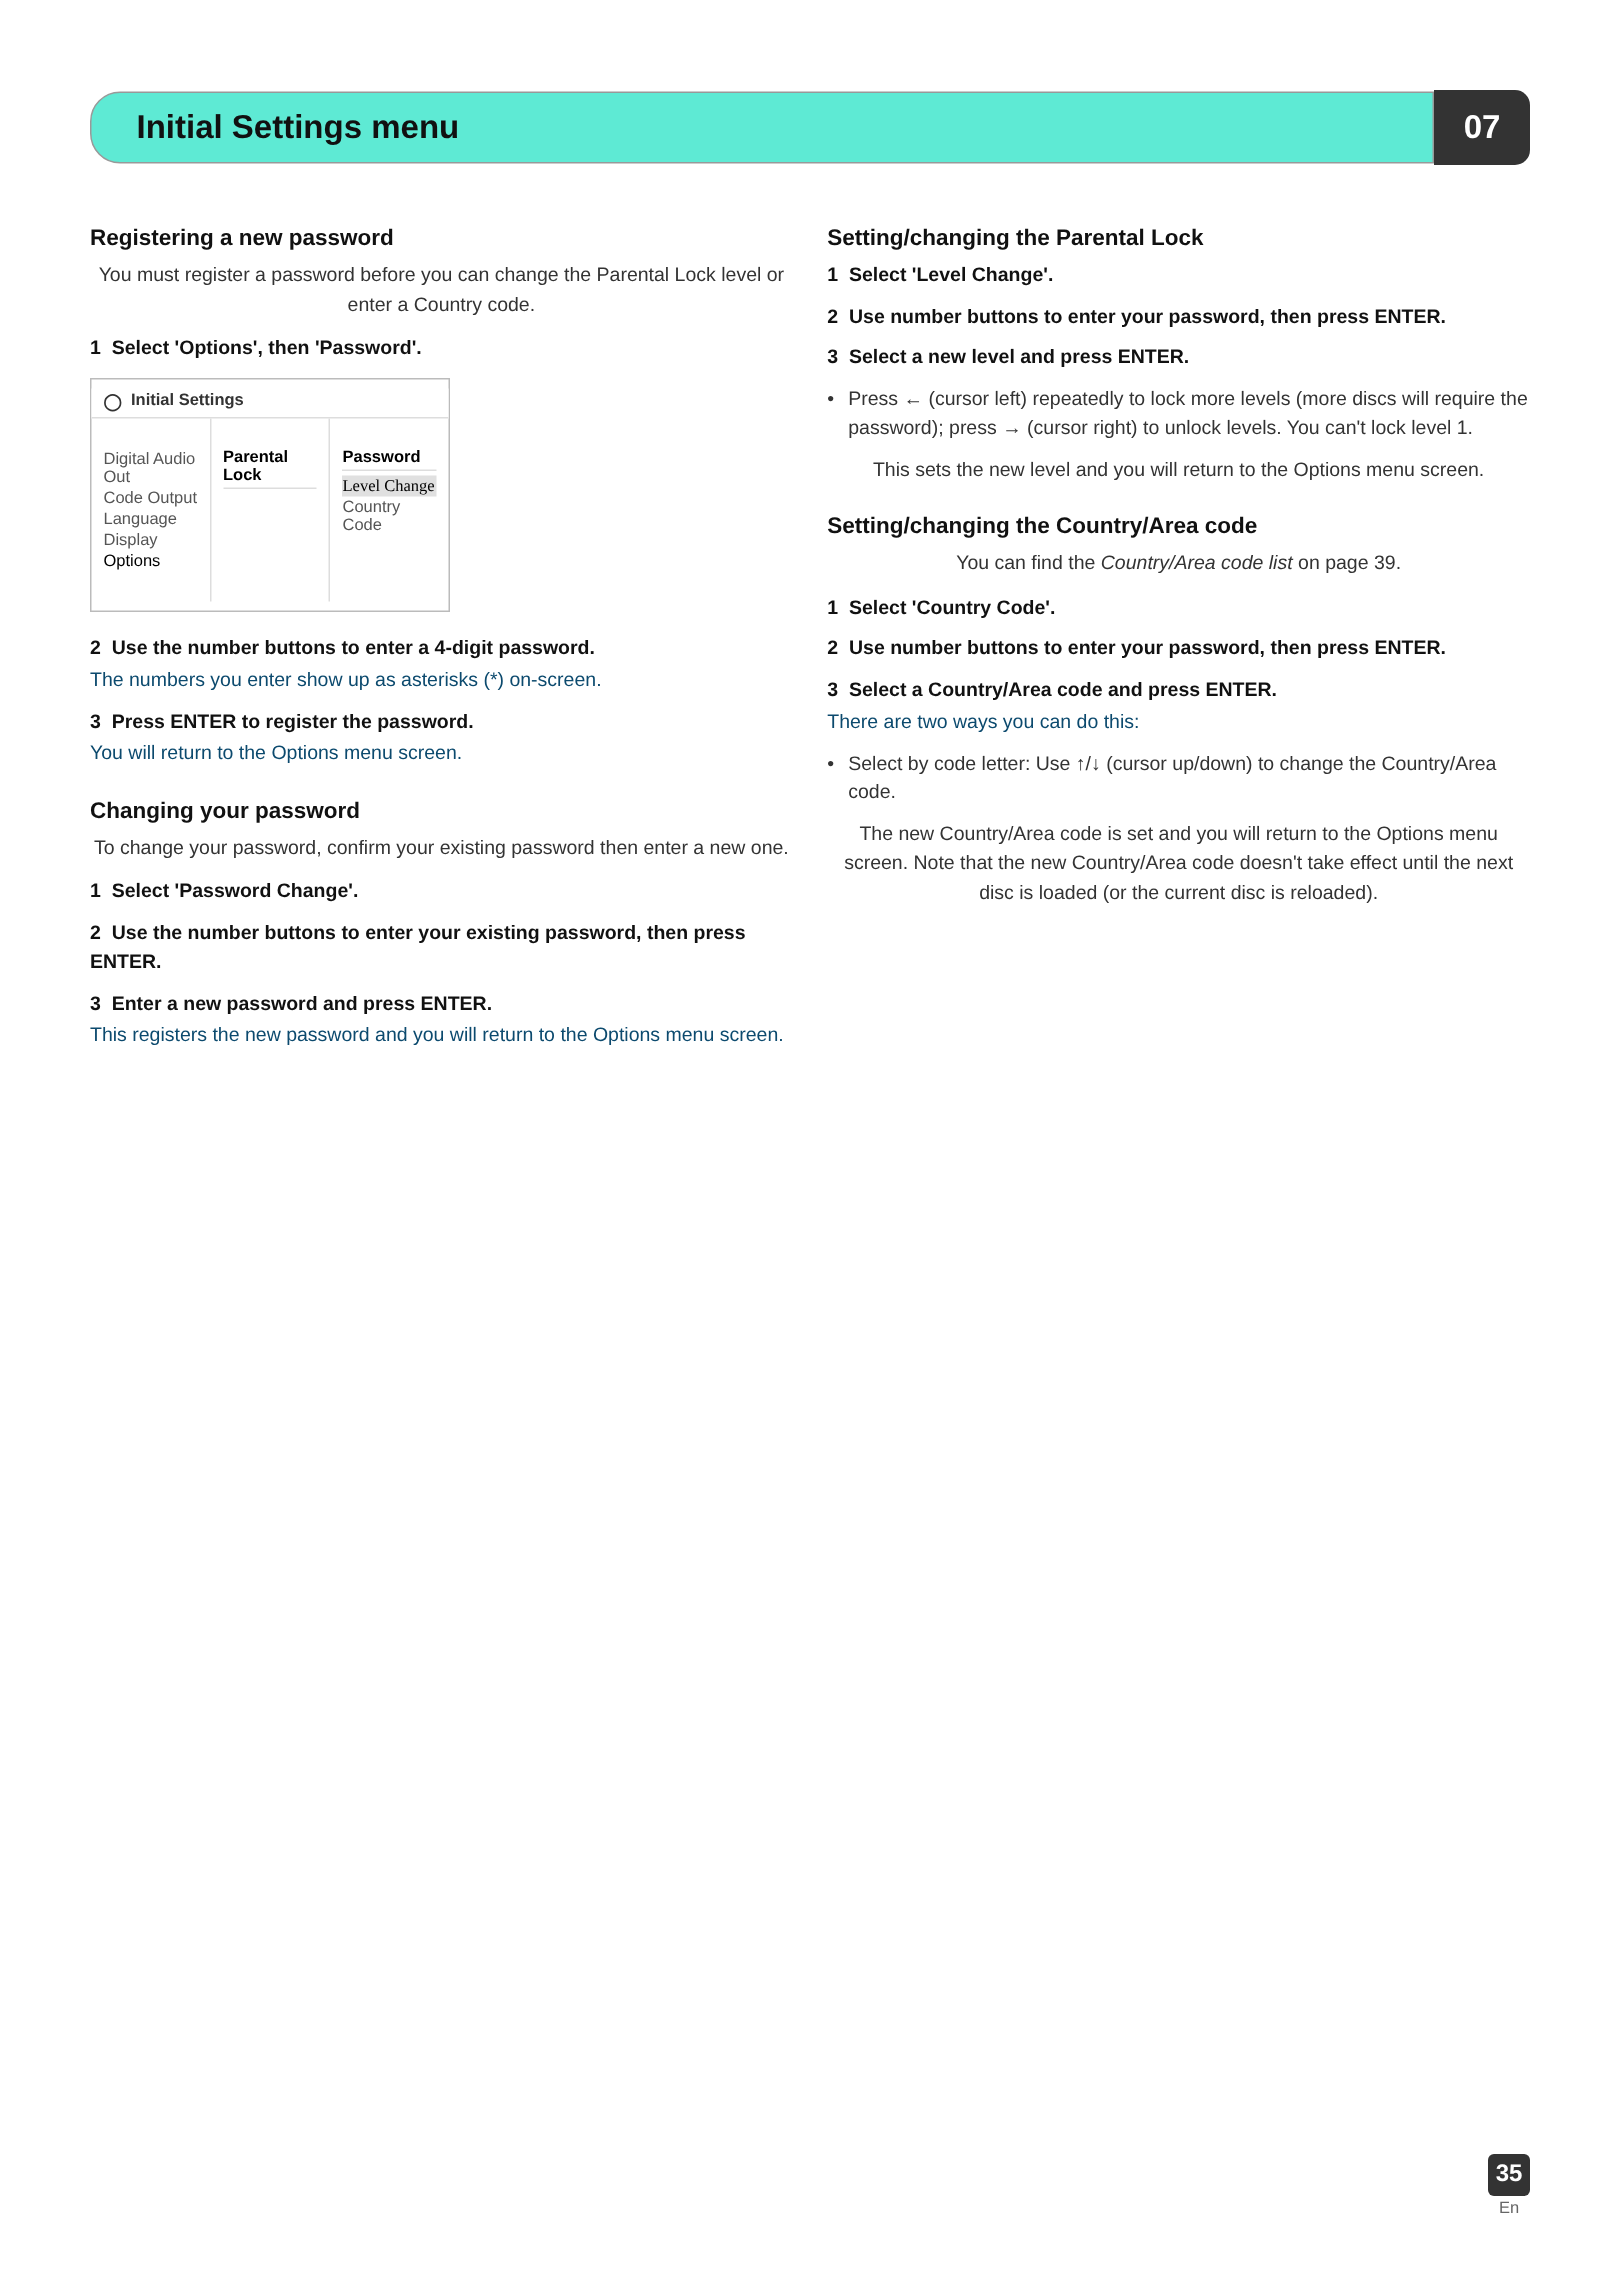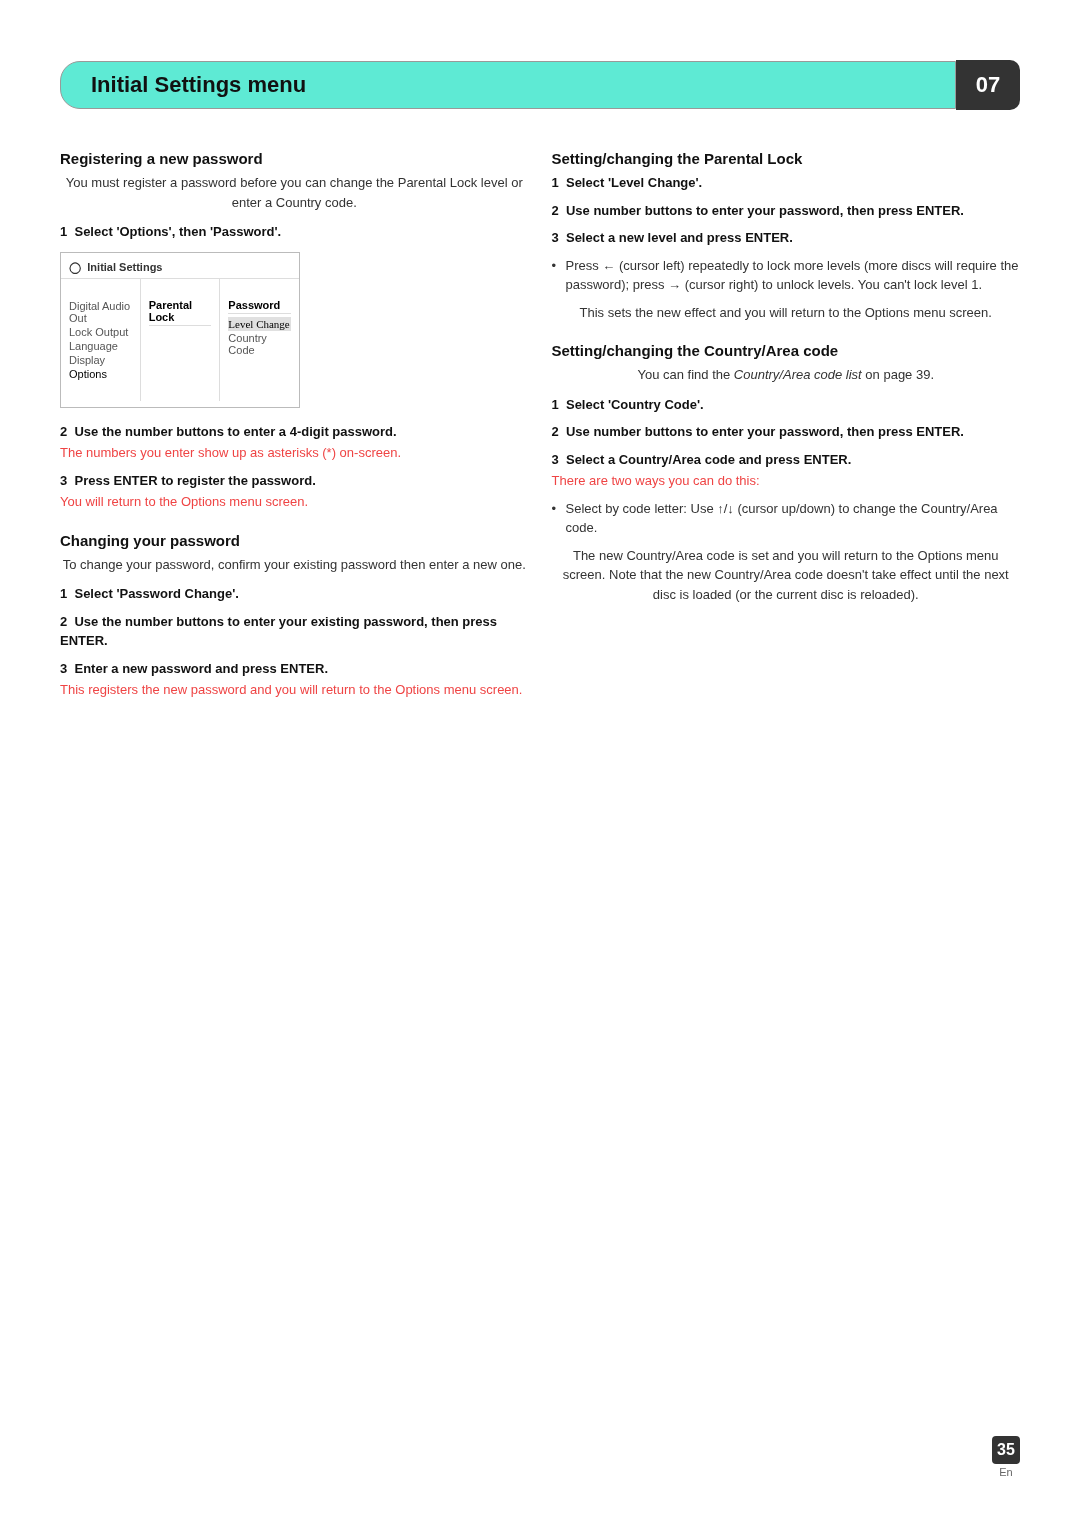--- a/index.html
+++ b/index.html
@@ -80,21 +80,21 @@
       margin-bottom: 8px;
     }
     .step-label {
       font-size: 13px;
       font-weight: bold;
       color: #111;
       line-height: 1.5;
     }
     .step-body {
       font-size: 13px;
-      color: #ef4444;
+      color: #0c4a6e;
       line-height: 1.5;
       margin-top: 2px;
     }
 
     
     .menu-screenshot {
       border: 1px solid #bbb;
       background: #fff;
       margin: 10px 0 14px 0;
       padding: 6px 0;
@@ -224,21 +224,21 @@
       </div>
 
       <div class="menu-screenshot">
         <div class="menu-title-bar">
           <span class="menu-icon">◯</span>
           <span>Initial Settings</span>
         </div>
         <div class="menu-table">
           <div class="menu-col">
             <div class="menu-item">Digital Audio Out</div>
-            <div class="menu-item">Lock Output</div>
+            <div class="menu-item">Code Output</div>
             <div class="menu-item">Language</div>
             <div class="menu-item">Display</div>
             <div class="menu-item selected">Options</div>
           </div>
           <div class="menu-col">
             <div class="menu-col-header">Parental Lock</div>
           </div>
           <div class="menu-col">
             <div class="menu-col-header">Password</div>
             <div class="menu-item highlighted">Level Change</div>
@@ -292,21 +292,21 @@
       </div>
 
       <div class="step">
         <div class="step-label">3&nbsp;&nbsp;<span>Select a new level and press ENTER.</span></div>
       </div>
 
       <ul class="bullet-list">
         <li>Press ← (cursor left) repeatedly to lock more levels (more discs will require the password); press → (cursor right) to unlock levels. You can't lock level 1.</li>
       </ul>
 
-      <div class="section-body" style="margin-top:8px;">This sets the new effect and you will return to the Options menu screen.</div>
+      <div class="section-body" style="margin-top:8px;">This sets the new level and you will return to the Options menu screen.</div>
     </div>
 
     <div class="subsection">
       <div class="section-title">Setting/changing the Country/Area code</div>
       <div class="section-body">You can find the <em>Country/Area code list</em> on page 39.</div>
 
       <div class="step">
         <div class="step-label">1&nbsp;&nbsp;<span>Select 'Country Code'.</span></div>
       </div>
 

